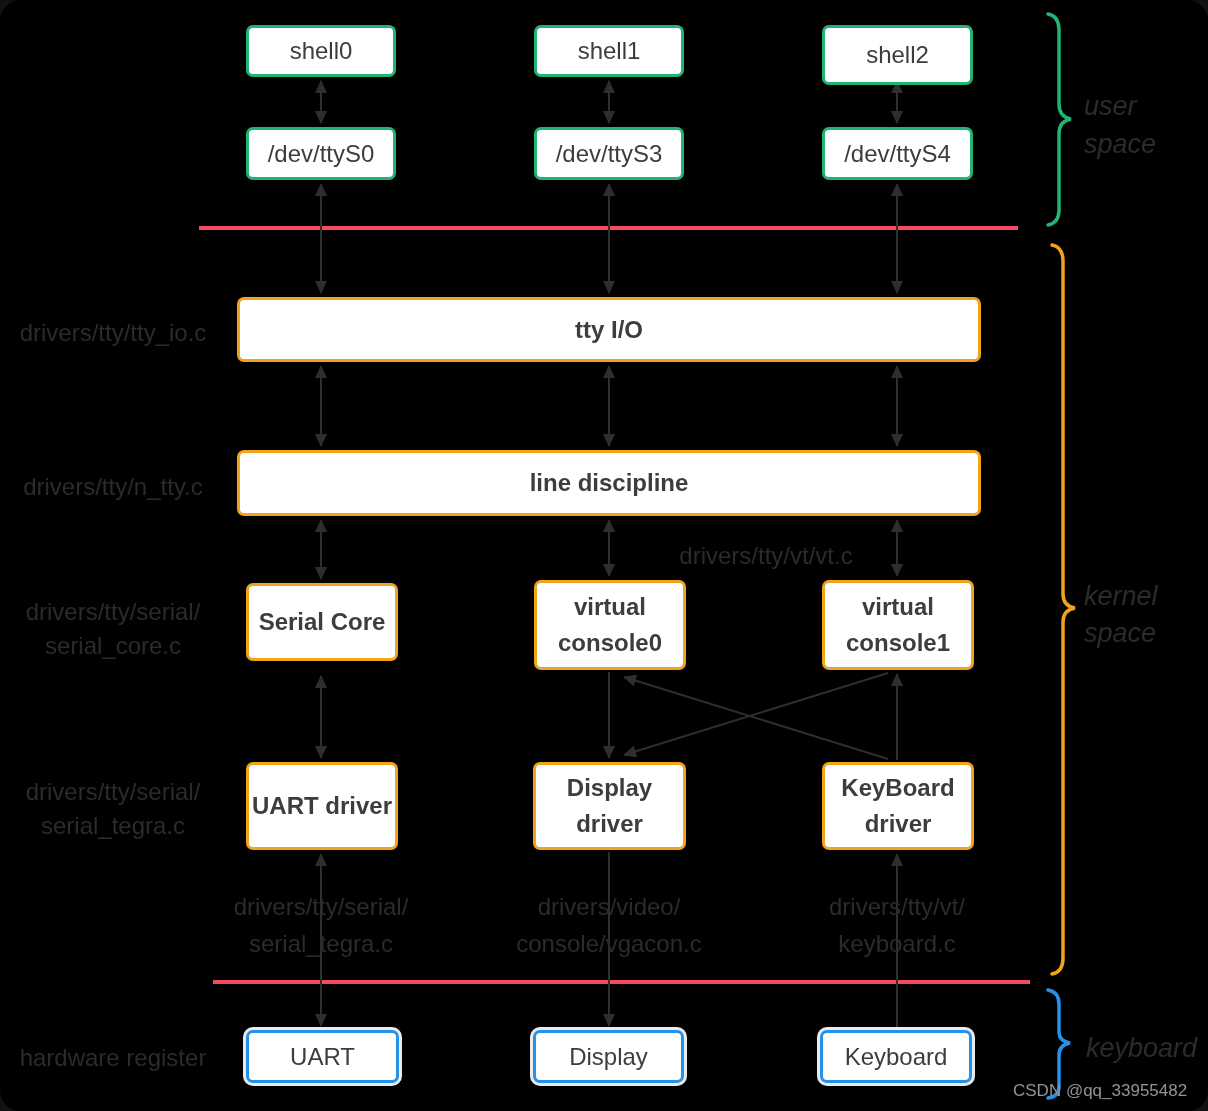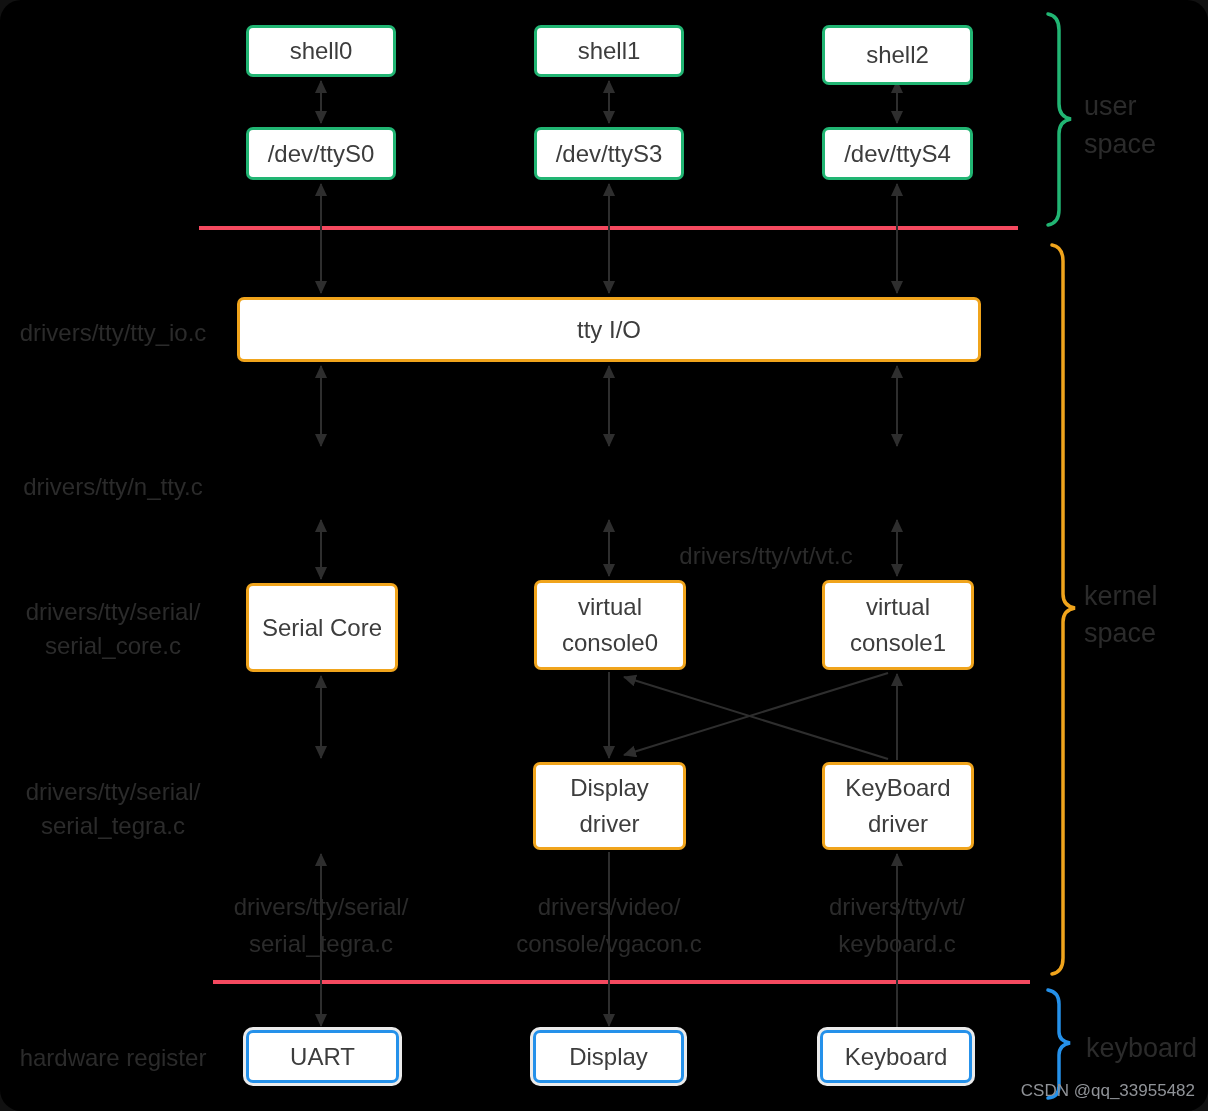--- a/index.html
+++ b/index.html
@@ -33,44 +33,45 @@
     flex-direction:column;
     align-items:center;
     justify-content:center;
     color:var(--box-text);
     font-size:24px;
     line-height:36px;
     text-align:center;
     white-space:nowrap;
   }
   .green-box{border:3px solid var(--user-space-accent);}
-  .orange-box{border:3px solid var(--kernel-accent);}
+  .orange-box{border:3px solid var(--kernel-accent);font-weight:bold;}
   .blue-box{border:3px solid var(--hardware-accent);box-shadow:0 0 0 3px rgba(255,255,255,0.92);}
   .side-label{
     position:absolute;
     color:var(--label-text);
     font-size:24px;
     line-height:34px;
     text-align:center;
     white-space:nowrap;
   }
   .brace-label{
     position:absolute;
     color:var(--label-text);
     font-size:27px;
     line-height:38px;
     text-align:left;
     white-space:nowrap;
+    font-style:italic;
   }
   .watermark{
     position:absolute;
     left:1013px;top:1081px;width:182px;
     color:var(--watermark-text);
     font-size:17px;
-    text-align:right;
+    text-align:left;
     white-space:nowrap;
   }
   .conn{stroke:var(--connector);stroke-width:2;fill:none;}
   .sep{stroke:var(--separator);stroke-width:4;fill:none;}
   .brace{fill:none;stroke-width:3.5;stroke-linecap:round;}
   .brace-green{stroke:var(--user-space-accent);}
   .brace-orange{stroke:var(--kernel-accent);}
   .brace-blue{stroke:var(--hardware-accent);}
 </style>
 </head>
@@ -146,35 +147,41 @@
       <span>/dev/ttyS3</span>
     </div>
   <div class="box green-box" style="left:822px;top:127px;width:151px;height:53px">
       <span>/dev/ttyS4</span>
     </div>
 
   <div class="box orange-box" style="left:237px;top:297px;width:744px;height:65px">
       <span>tty I/O</span>
     </div>
 
-
-  <div class="box orange-box" style="left:246px;top:583px;width:152px;height:89px">
+  <div class="box orange-box" style="left:237px;top:450px;width:744px;height:66px">
+      <span>line discipline</span>
+    </div>
+
+  <div class="box orange-box" style="left:246px;top:583px;width:152px;height:78px">
       <span>Serial Core</span>
     </div>
 
   <div class="box orange-box" style="left:534px;top:580px;width:152px;height:90px">
     <span>virtual</span>
     <span>console0</span>
   </div>
 
   <div class="box orange-box" style="left:822px;top:580px;width:152px;height:90px">
     <span>virtual</span>
     <span>console1</span>
   </div>
 
+  <div class="box orange-box" style="left:246px;top:762px;width:152px;height:88px">
+      <span>UART driver</span>
+    </div>
 
   <div class="box orange-box" style="left:533px;top:762px;width:153px;height:88px">
     <span>Display</span>
     <span>driver</span>
   </div>
 
   <div class="box orange-box" style="left:822px;top:762px;width:152px;height:88px">
     <span>KeyBoard</span>
     <span>driver</span>
   </div>

